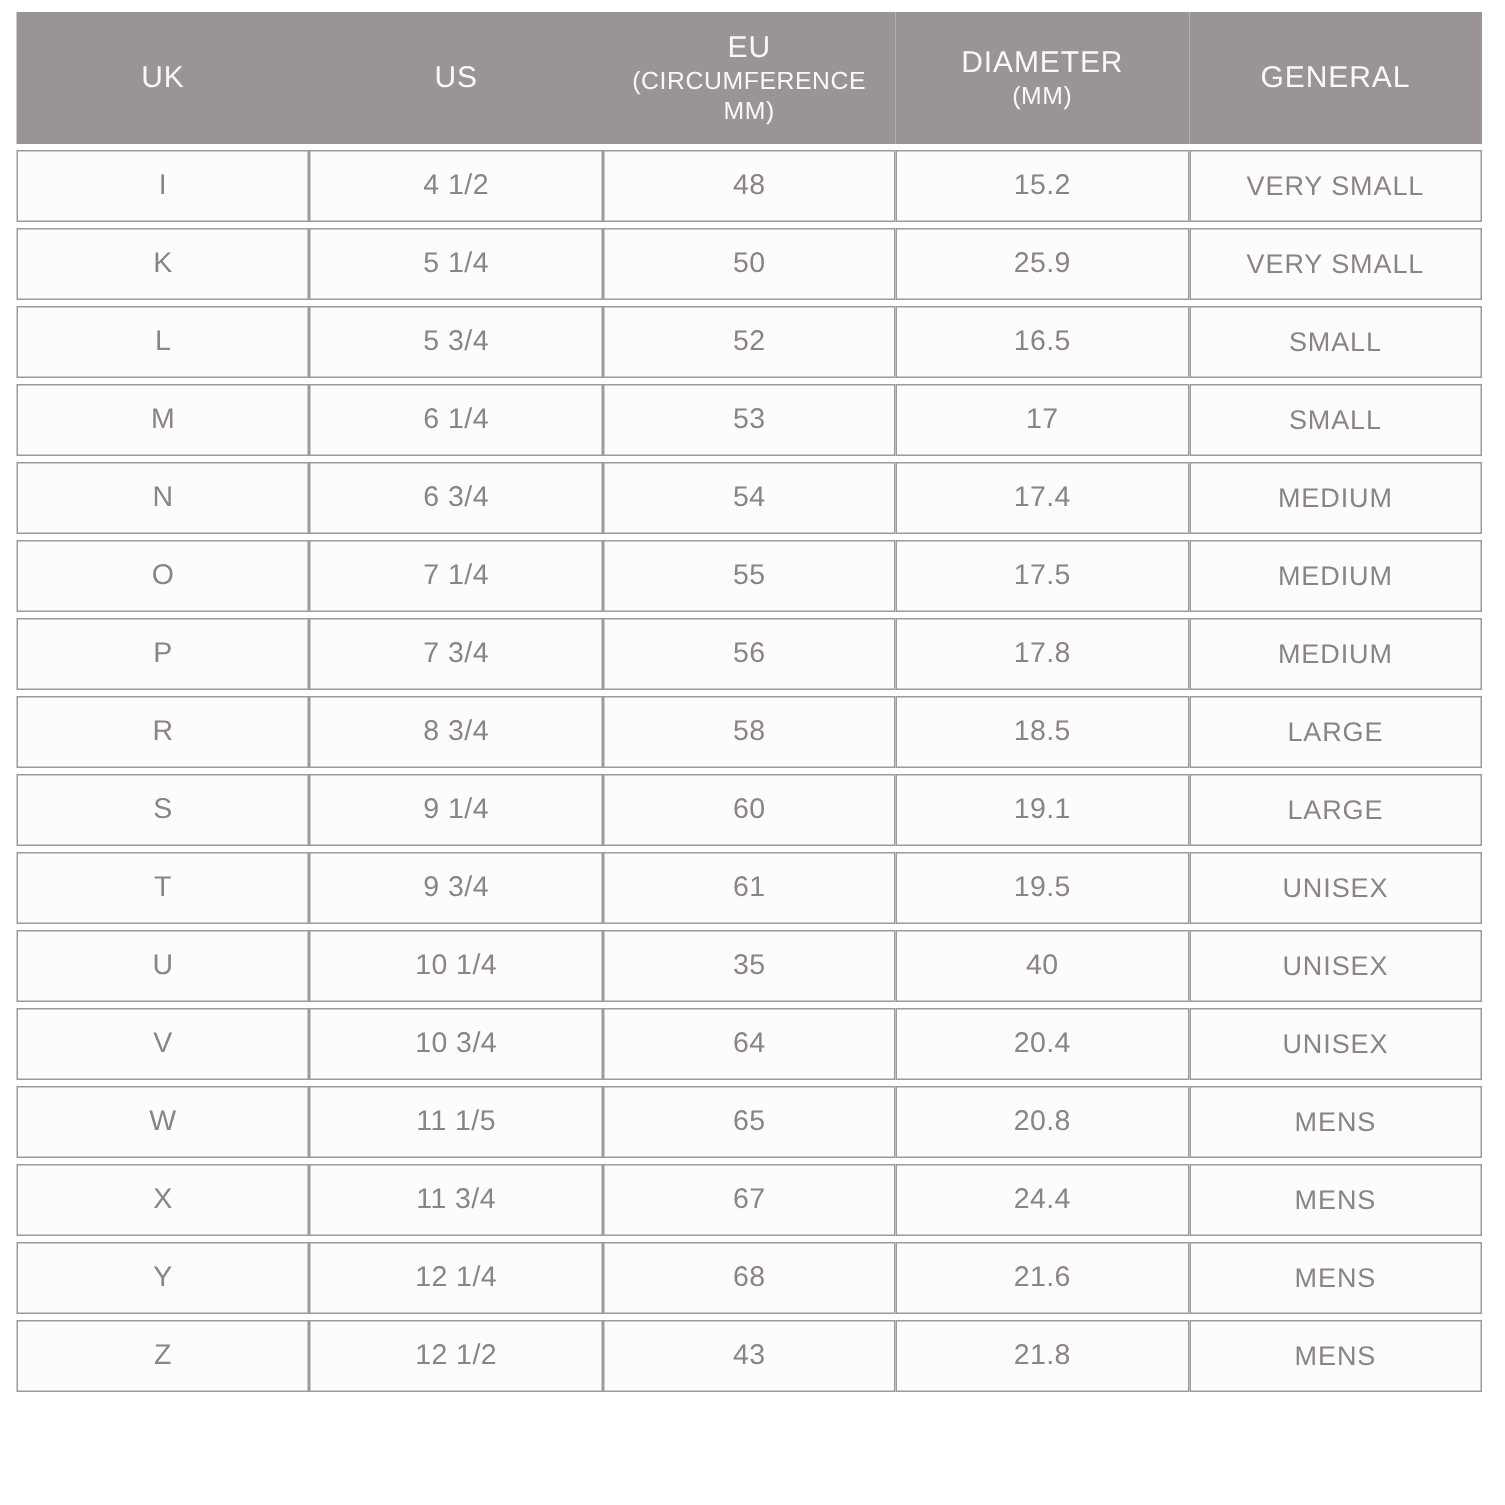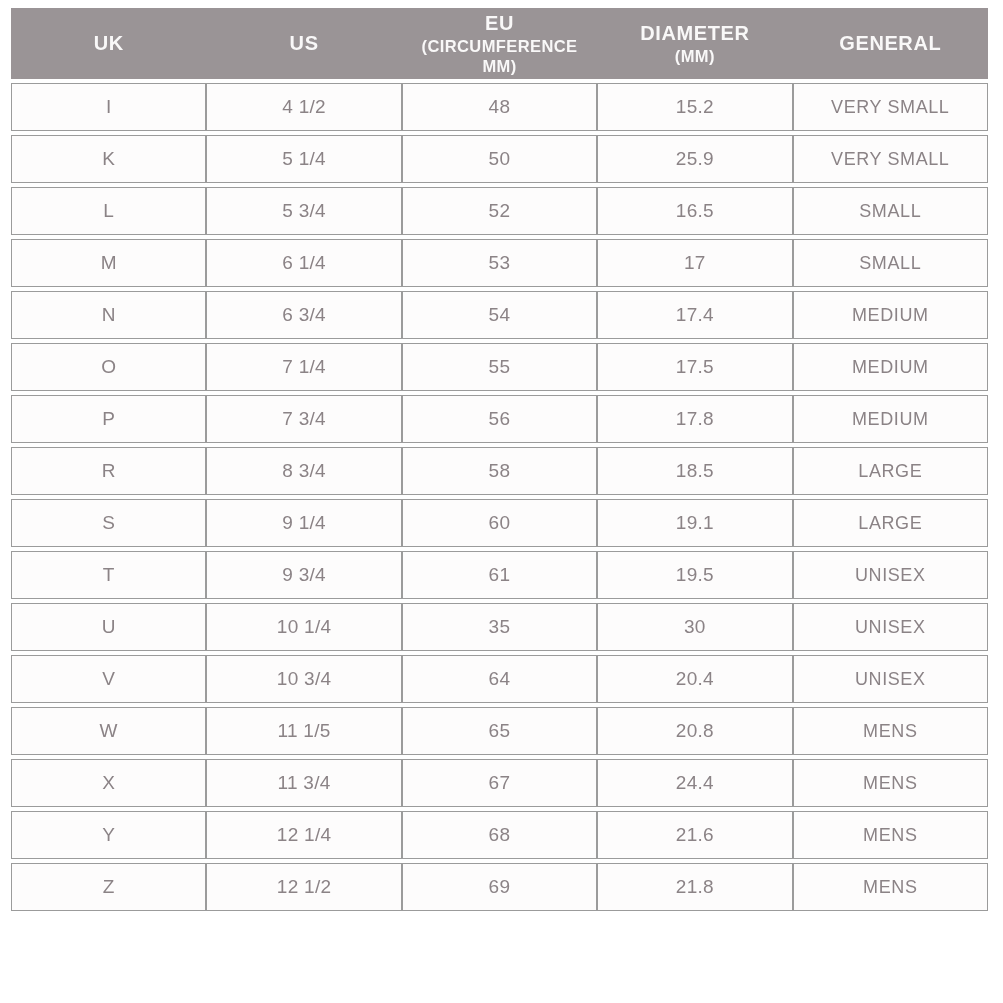--- a/index.html
+++ b/index.html
@@ -17,24 +17,24 @@
   }
   table.size-table {
     width: 977px;
     table-layout: fixed;
     border-collapse: separate;
     border-spacing: 0 4px;
   }
   th {
     background: #9a9496;
     color: #f9f8f8;
-    font-weight: 700;
+    font-weight: 400;
     font-size: 20px;
     letter-spacing: 0.6px;
-    height: 71px;
+    height: 88px;
     text-align: center;
     vertical-align: middle;
     padding: 0;
     border: none;
   }
   th .sub {
     font-size: 16.5px;
     letter-spacing: 0.4px;
     line-height: 1.22;
   }
@@ -152,21 +152,21 @@
         <td class="c-uk">T</td>
         <td class="c-us">9 3/4</td>
         <td class="c-eu">61</td>
         <td class="c-diameter">19.5</td>
         <td class="c-general">UNISEX</td>
       </tr>
       <tr>
         <td class="c-uk">U</td>
         <td class="c-us">10 1/4</td>
         <td class="c-eu">35</td>
-        <td class="c-diameter">30</td>
+        <td class="c-diameter">40</td>
         <td class="c-general">UNISEX</td>
       </tr>
       <tr>
         <td class="c-uk">V</td>
         <td class="c-us">10 3/4</td>
         <td class="c-eu">64</td>
         <td class="c-diameter">20.4</td>
         <td class="c-general">UNISEX</td>
       </tr>
       <tr>
@@ -186,19 +186,19 @@
       <tr>
         <td class="c-uk">Y</td>
         <td class="c-us">12 1/4</td>
         <td class="c-eu">68</td>
         <td class="c-diameter">21.6</td>
         <td class="c-general">MENS</td>
       </tr>
       <tr>
         <td class="c-uk">Z</td>
         <td class="c-us">12 1/2</td>
-        <td class="c-eu">69</td>
+        <td class="c-eu">43</td>
         <td class="c-diameter">21.8</td>
         <td class="c-general">MENS</td>
       </tr>
     </tbody>
   </table>
 </div>
 
 </body></html>

